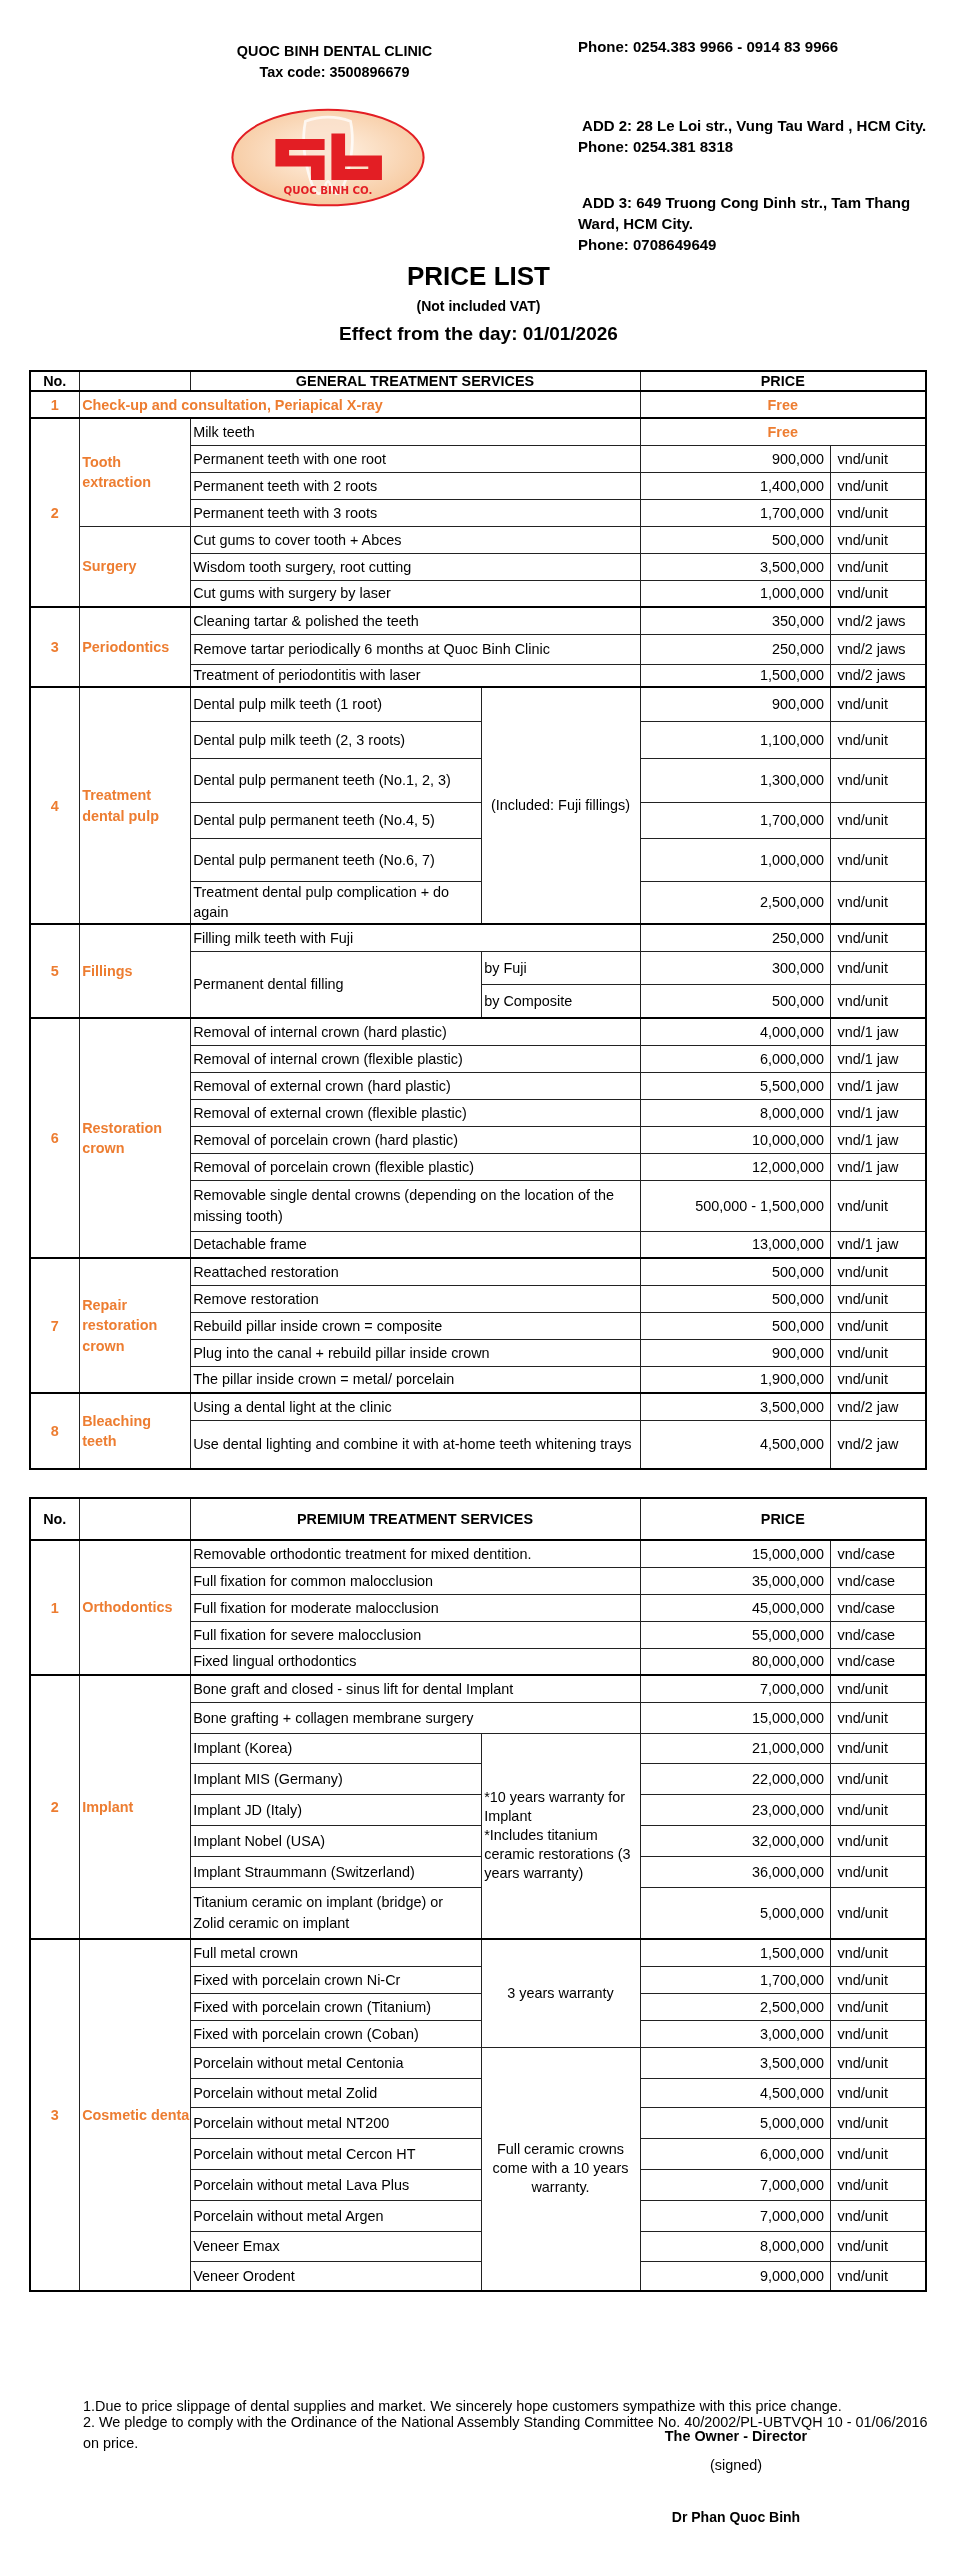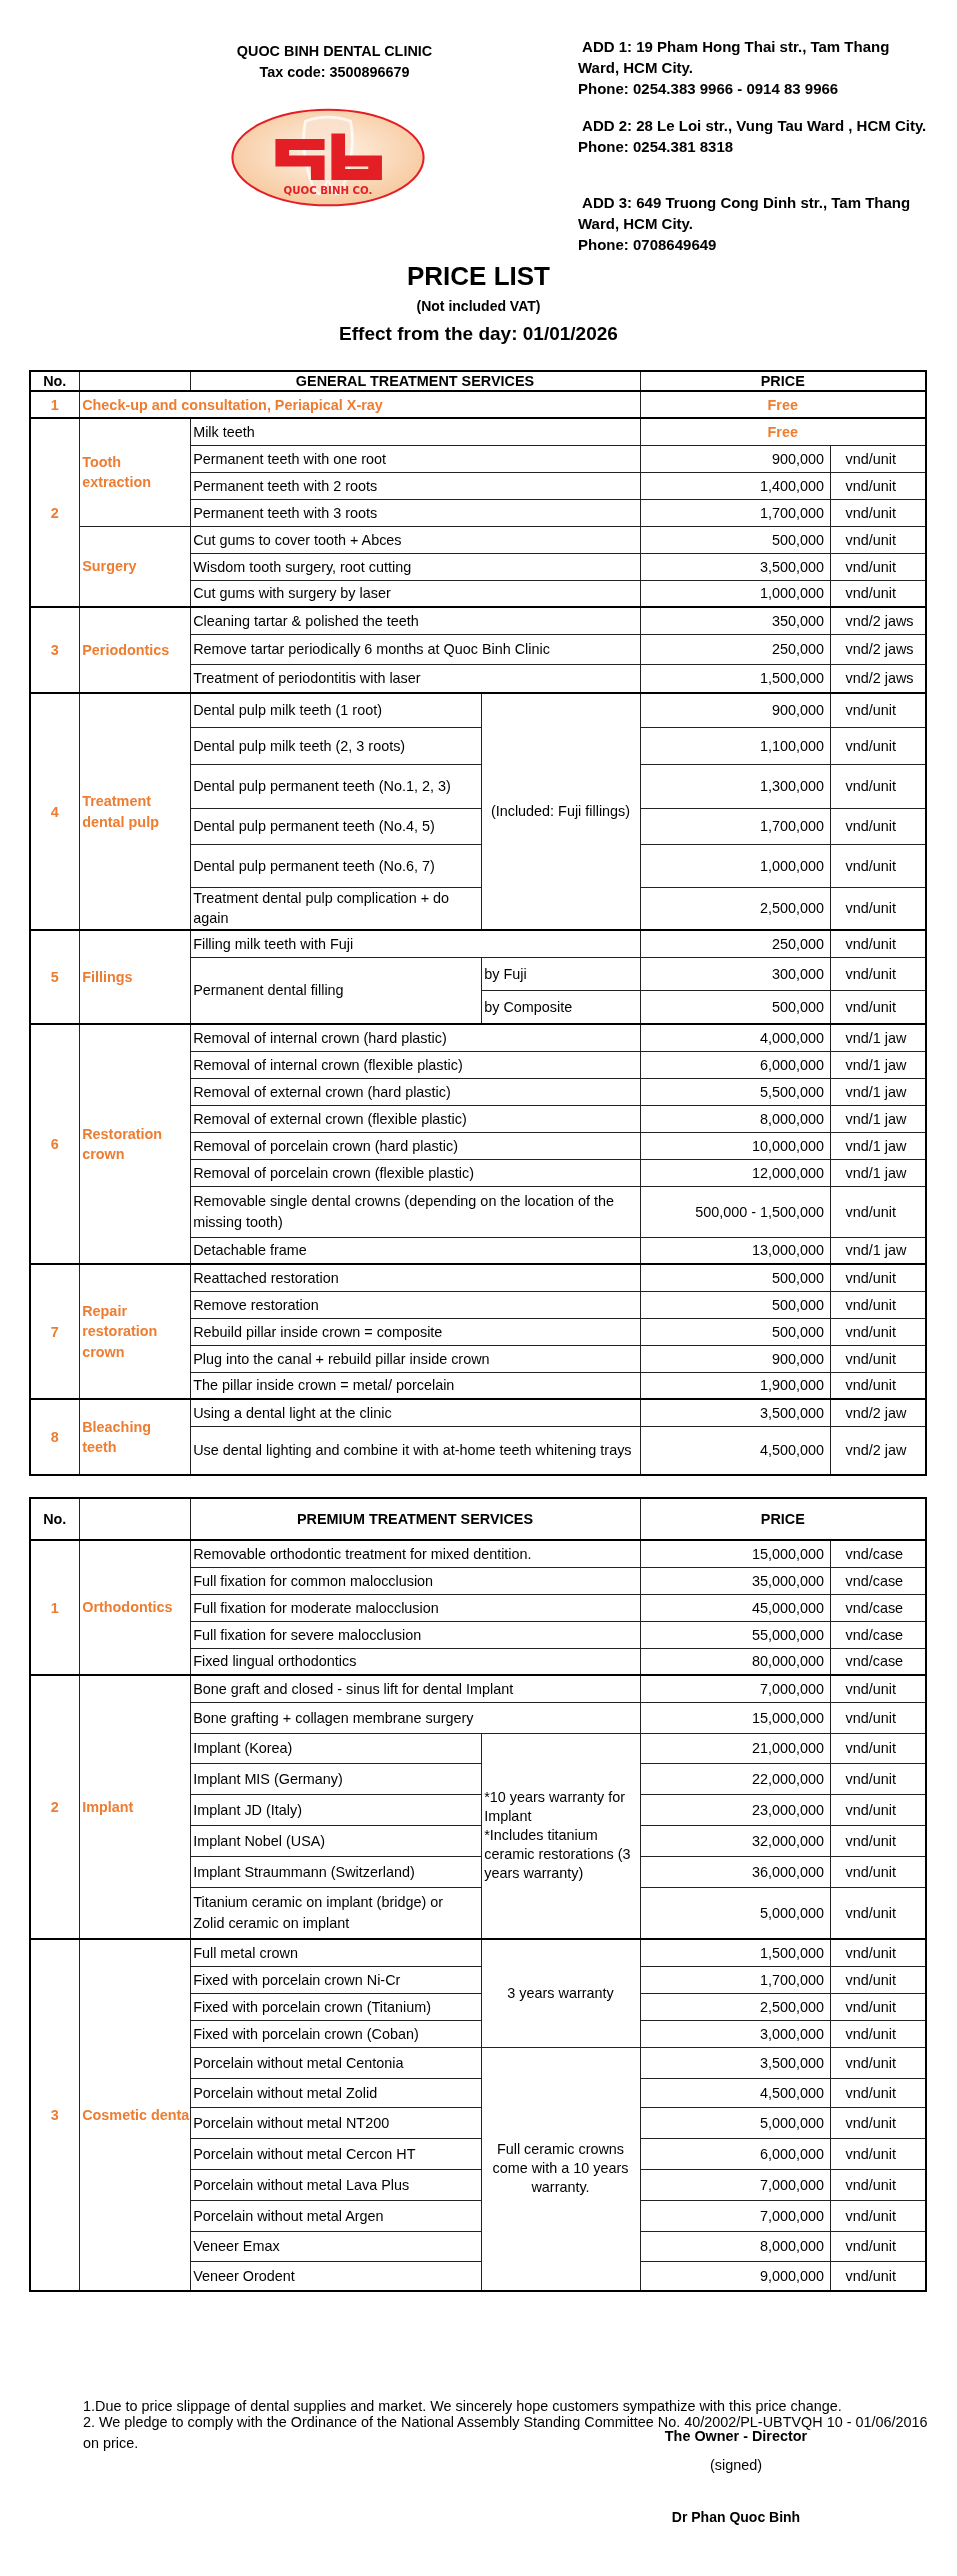--- a/index.html
+++ b/index.html
@@ -9,21 +9,21 @@
   .logo{left:229px;top:106px;width:198px;height:103px;}
   .addr{left:578px;width:355px;font-weight:bold;font-size:15px;line-height:21px;}
   .title{left:0;width:957px;text-align:center;font-weight:bold;}
   table{border-collapse:collapse;position:absolute;left:29px;width:896px;table-layout:fixed;font-size:14.4px;}
   td{border:1.4px solid #222;padding:0 2.7px;vertical-align:middle;overflow:hidden;}
   table.outer{border:2.7px solid #000;}
   .no{text-align:center;color:#ED7D31;font-weight:bold;}
   .cat{color:#ED7D31;font-weight:bold;line-height:20.5px;}
   .orange{color:#ED7D31;font-weight:bold;}
   .price{text-align:right;padding-right:5.5px;}
-  .unit{padding-left:15px;}
+  .unit{padding-left:7px;}
   .center{text-align:center;}
   .hdr td{font-weight:bold;text-align:center;border-bottom:2.7px solid #000;}
   .note{text-align:center;line-height:19px;}
   .noteL{line-height:19px;}
   tr.sectop td{border-top:2.7px solid #000;}
   .wrap{line-height:20.5px;}
   .foot{left:83px;width:848px;font-size:14.4px;line-height:20.5px;}
   .sig{left:643px;width:186px;text-align:center;}
 </style>
 </head>
@@ -44,21 +44,20 @@
     </defs>
     <ellipse cx="145" cy="75" rx="140" ry="70" fill="url(#lg)" stroke="#E31E24" stroke-width="3"></ellipse>
     <path d="M112 22 Q145 10 178 22 Q186 60 170 110 Q160 140 150 120 Q145 100 140 120 Q130 140 120 110 Q104 60 112 22Z" fill="#FBE3D0" stroke="#fff" stroke-width="4" opacity="0.8"></path>
     <path d="M68 48 H140 V64 H88 V72 H140 V108 H120 V88 H68 Z" fill="#E31E24"></path>
     <path d="M150 40 H170 V72 H224 V108 H150 Z M170 88 V92 H204 V88 Z" fill="#E31E24"></path>
     <text x="145" y="128" text-anchor="middle" font-family="DejaVu Sans, sans-serif" font-weight="bold" font-size="15" fill="#E31E24">QUOC BINH CO.</text>
   </svg>
 </div>
 
 <div class="abs addr" style="top:36px;">
-  <div style="text-indent:4.1px">ADD 1: 19 Pham Hong Thai str., Tam Thang Ward, HCM City.</div>
   <div>Phone: 0254.383 9966 - 0914 83 9966</div>
 </div>
 <div class="abs addr" style="top:115px;">
   <div style="text-indent:4.1px">ADD 2: 28 Le Loi str., Vung Tau Ward , HCM City.</div>
   <div>Phone: 0254.381 8318</div>
 </div>
 <div class="abs addr" style="top:192px;">
   <div style="text-indent:4.1px">ADD 3: 649 Truong Cong Dinh str., Tam Thang Ward, HCM City.</div>
   <div>Phone: 0708649649</div>
 </div>
@@ -133,21 +132,21 @@
     <td rowspan="3" class="cat">Periodontics</td>
     <td colspan="2">Cleaning tartar &amp; polished the teeth</td>
     <td class="price">350,000</td>
     <td class="unit">vnd/2 jaws</td>
   </tr>
   <tr style="height:30px">
     <td colspan="2">Remove tartar periodically 6 months at Quoc Binh Clinic</td>
     <td class="price">250,000</td>
     <td class="unit">vnd/2 jaws</td>
   </tr>
-  <tr style="height:29px">
+  <tr style="height:23px">
     <td colspan="2">Treatment of periodontitis with laser</td>
     <td class="price">1,500,000</td>
     <td class="unit">vnd/2 jaws</td>
   </tr>
 
   <tr class="sectop" style="height:34px">
     <td rowspan="6" class="no">4</td>
     <td rowspan="6" class="cat">Treatment dental pulp</td>
     <td>Dental pulp milk teeth (1 root)</td>
     <td rowspan="6" class="note">(Included: Fuji fillings)</td>

